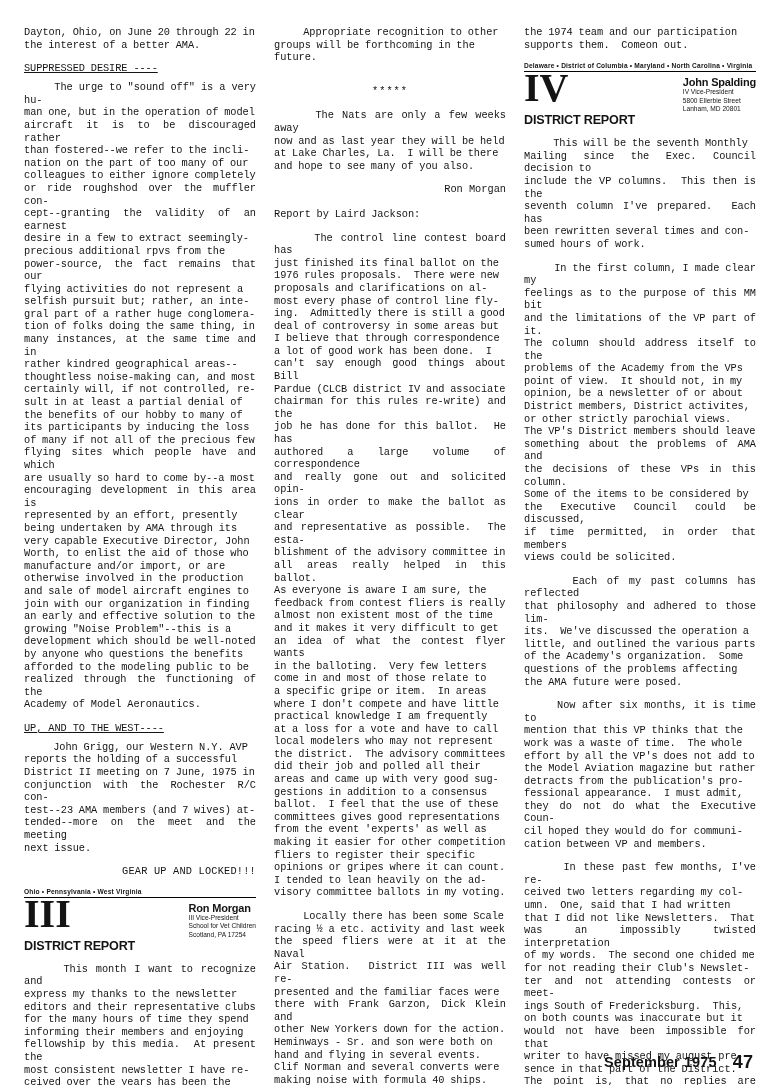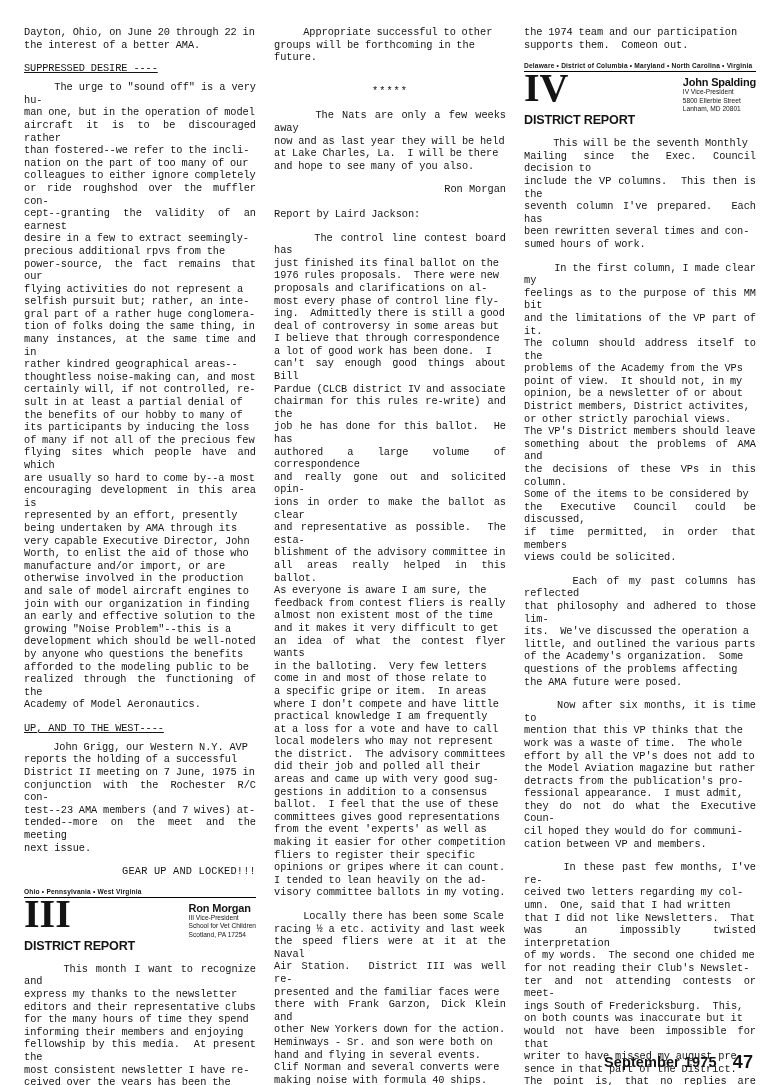--- a/index.html
+++ b/index.html
@@ -241,21 +241,21 @@
 However, very recently Dave Ritchie
 has assumed this role.  To thank this
 club for its fine effort, I am pre-
 senting them with a certificate of
 outstanding achievement in newsletter
 publication.  Keep up the good work.</p>
 
     </div>
 
     <div class="col">
-      <p class="para">     Appropriate successful to other
+      <p class="para">     Appropriate recognition to other
 groups will be forthcoming in the
 future.</p>
       <div class="spacer-sm"></div>
       <p class="stars">*****</p>
       <p class="para">     The Nats are only a few weeks away
 now and as last year they will be held
 at Lake Charles, La.  I will be there
 and hope to see many of you also.</p>
       <p class="signoff">Ron Morgan</p>
       <p class="para">Report by Laird Jackson:</p>

